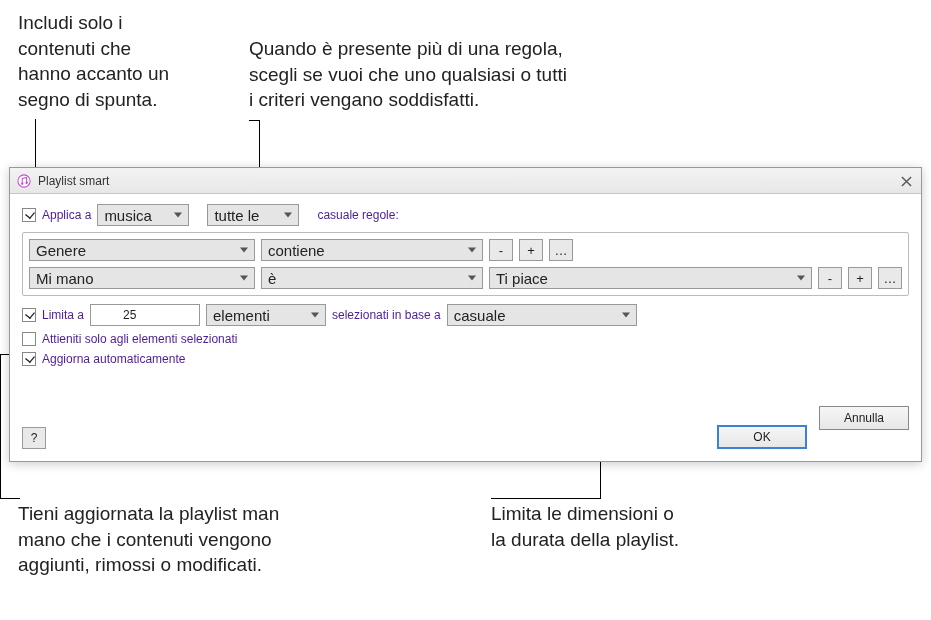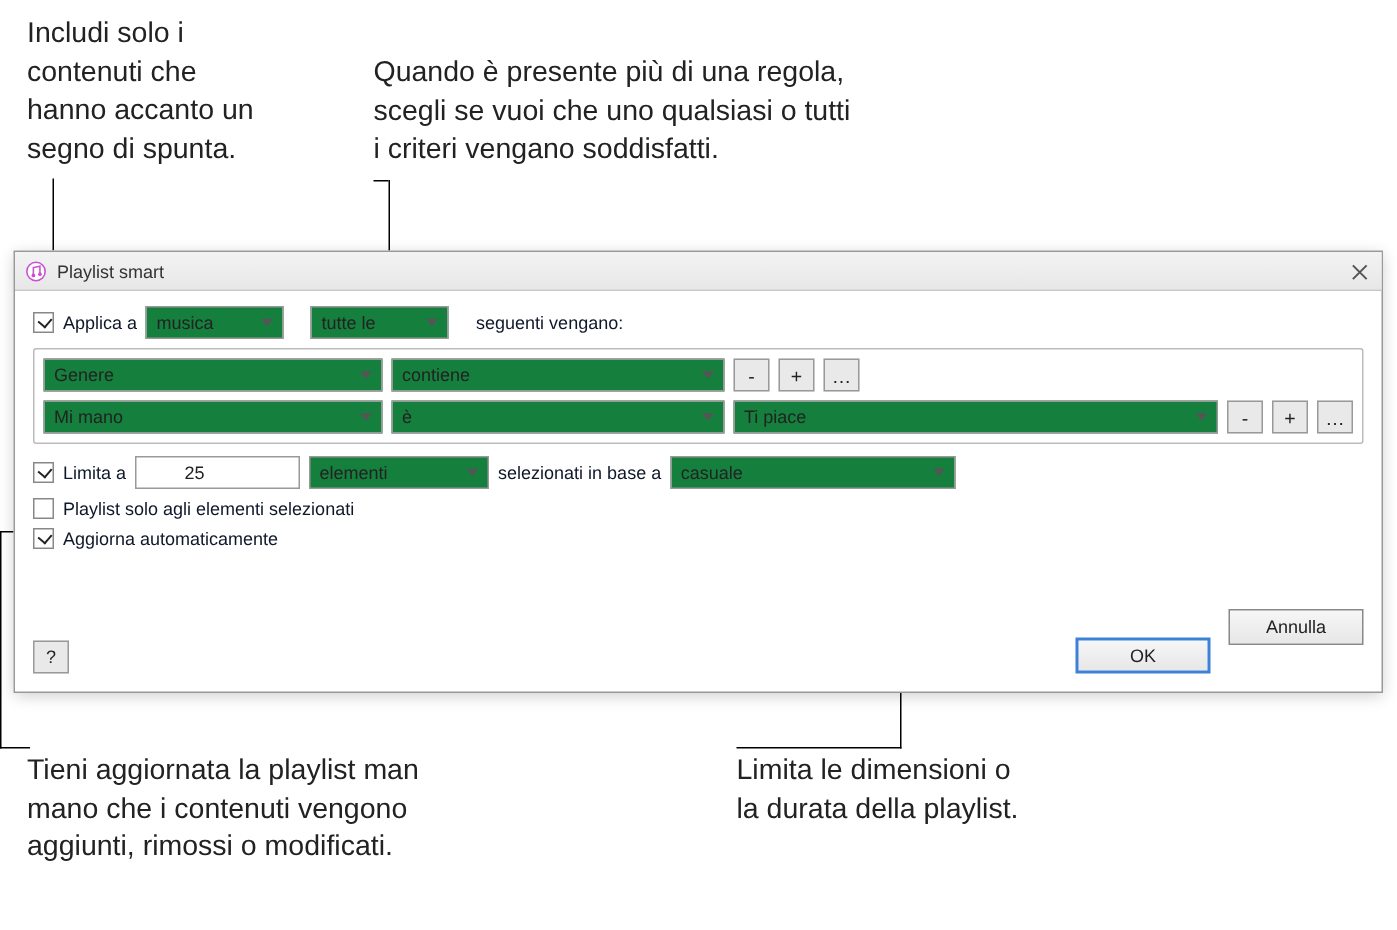--- a/index.html
+++ b/index.html
@@ -71,30 +71,30 @@
   }
   .checkbox.checked::after {
     content: "";
     position: absolute;
     left: 2px; top: -1px;
     width: 8px; height: 10px;
     border: solid #222;
     border-width: 0 2px 2px 0;
     transform: rotate(40deg) scale(0.65);
   }
-  .label { font-size: 12px; color: #0f172a; }
+  .label { font-size: 12px; color: #4c1d95; }
   .select {
     border: 1px solid #999;
-    background: #15803d;
+    background: #e5e5e5;
     height: 22px;
     display: inline-flex;
     align-items: center;
     padding: 0 18px 0 6px;
     position: relative;
-    font-size: 12px;
+    font-size: 15px;
     cursor: pointer;
     min-width: 60px;
   }
   .select::after {
     content: "";
     position: absolute;
     right: 6px; top: 50%;
     width: 0; height: 0;
     border-left: 4px solid transparent;
     border-right: 4px solid transparent;
@@ -221,21 +221,21 @@
 
   <div class="body">
 
     <div class="row">
       <span class="checkbox checked"></span>
       <span class="label">Applica a</span>
       <span class="select" style="width:92px;">musica</span>
       <span style="width:6px;"></span>
       <span class="select" style="width:92px;">tutte le</span>
       <span style="width:6px;"></span>
-      <span class="label">seguenti vengano:</span>
+      <span class="label">casuale regole:</span>
     </div>
 
     <div class="rules-panel">
 
       <div class="rule-row">
         <span class="select field">Genere</span>
         <span class="select op">contiene</span>
         <span class="sqbtn">-</span>
         <span class="sqbtn">+</span>
         <span class="sqbtn">…</span>
@@ -256,21 +256,21 @@
       <span class="checkbox checked"></span>
       <span class="label">Limita a</span>
       <span class="textinput limit-input">25</span>
       <span class="select limit-select">elementi</span>
       <span class="label">selezionati in base a</span>
       <span class="select limit-basis">casuale</span>
     </div>
 
     <div class="row">
       <span class="checkbox"></span>
-      <span class="label">Playlist solo agli elementi selezionati</span>
+      <span class="label">Attieniti solo agli elementi selezionati</span>
     </div>
 
     <div class="row">
       <span class="checkbox checked"></span>
       <span class="label">Aggiorna automaticamente</span>
     </div>
 
     <div style="display:flex; align-items:flex-end;">
       <span class="helpbtn">?</span>
       <span class="footer" style="flex:1; justify-content:flex-end; display:flex;">

